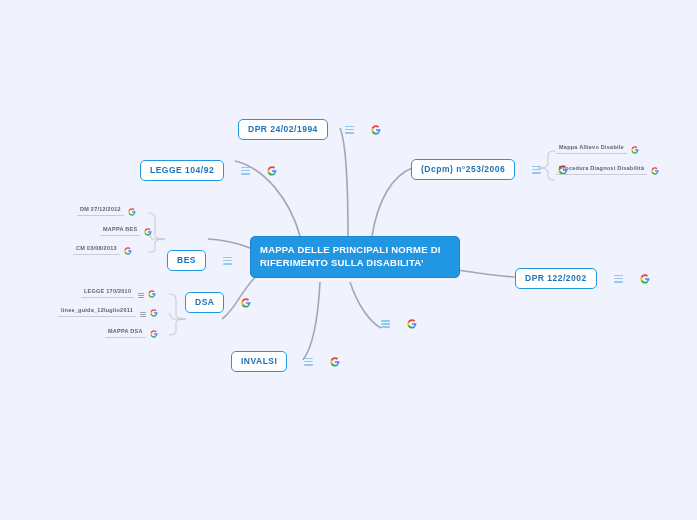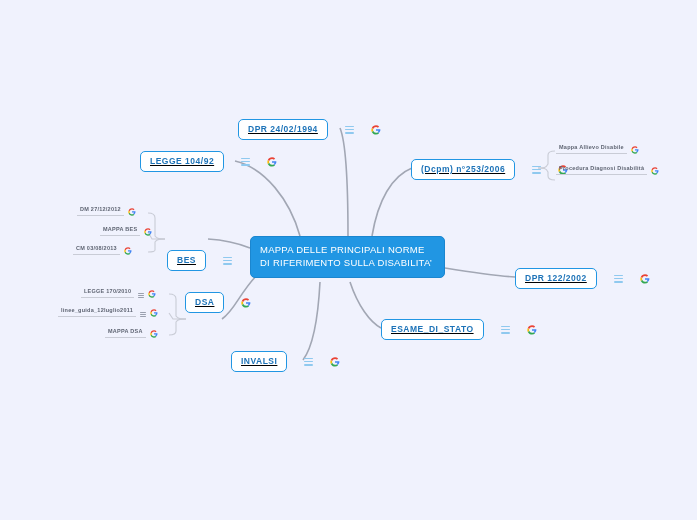--- a/index.html
+++ b/index.html
@@ -32,36 +32,35 @@
     height: 520px;
     pointer-events: none;
   }
 
   
   .node {
     position: absolute;
     display: flex;
     align-items: center;
     gap: 17px;
-    text-decoration: underline;
   }
 
   .root-box {
     position: absolute;
     left: 250px;
     top: 236px;
-    width: 195px;
+    width: 210px;
     box-sizing: border-box;
     background: #2196e3;
     border: 1px solid #1b86cf;
     border-radius: 5px;
     padding: 7px 9px 8px 9px;
     color: #ffffff;
     font-size: 9.5px;
-    font-weight: normal;
+    font-weight: bold;
     line-height: 12.5px;
     letter-spacing: 0.25px;
     z-index: 6;
   }
 
   .pill {
     background: #ffffff;
     border: 1.6px solid #2196e3;
     border-radius: 5px;
     padding: 4px 9px 5px 9px;
@@ -169,21 +168,21 @@
         <i></i>
     </span>
     <svg class="gicon" width="10" height="10" viewBox="0 0 48 48" xmlns="http://www.w3.org/2000/svg">
       <path fill="#4285F4" d="M45 24c0-1.6-.1-2.7-.4-4H24v7.5h12c-.2 2-1.5 5-4.8 7l5.7 4.4C40.2 35.6 45 30.6 45 24z"></path>
       <path fill="#34A853" d="M24 46c6 0 11-2 14.6-5.4l-6.5-5c-1.8 1.2-4.2 2-8.1 2-6.2 0-11.4-4-13.3-9.6l-6.8 5.2C7.6 40.9 15.2 46 24 46z"></path>
       <path fill="#FBBC05" d="M10.7 28c-.5-1.4-.8-2.8-.8-4s.3-2.7.7-4l-6.9-5.3C2.4 17.4 1.7 20.6 1.7 24s.7 6.6 2 9.3l7-5.3z"></path>
       <path fill="#EA4335" d="M24 9.5c4.4 0 7.3 1.9 9 3.5l6-5.8C35.3 3.8 30.2 1.7 24 1.7 15.2 1.7 7.6 6.8 3.9 14.3l6.9 5.3C12.7 13.9 17.8 9.5 24 9.5z"></path>
     </svg>
   </div>
 
-  <div class="node" style="left:140px; top:151px;">
+  <div class="node" style="left:140px; top:160px;">
     <div class="pill">LEGGE 104/92</div>
     <span class="hamburger">
       <i></i>
         <i></i>
         <i></i>
     </span>
     <svg class="gicon" width="10" height="10" viewBox="0 0 48 48" xmlns="http://www.w3.org/2000/svg">
       <path fill="#4285F4" d="M45 24c0-1.6-.1-2.7-.4-4H24v7.5h12c-.2 2-1.5 5-4.8 7l5.7 4.4C40.2 35.6 45 30.6 45 24z"></path>
       <path fill="#34A853" d="M24 46c6 0 11-2 14.6-5.4l-6.5-5c-1.8 1.2-4.2 2-8.1 2-6.2 0-11.4-4-13.3-9.6l-6.8 5.2C7.6 40.9 15.2 46 24 46z"></path>
       <path fill="#FBBC05" d="M10.7 28c-.5-1.4-.8-2.8-.8-4s.3-2.7.7-4l-6.9-5.3C2.4 17.4 1.7 20.6 1.7 24s.7 6.6 2 9.3l7-5.3z"></path>
@@ -289,21 +288,20 @@
     </span>
     <svg class="gicon" width="10" height="10" viewBox="0 0 48 48" xmlns="http://www.w3.org/2000/svg">
       <path fill="#4285F4" d="M45 24c0-1.6-.1-2.7-.4-4H24v7.5h12c-.2 2-1.5 5-4.8 7l5.7 4.4C40.2 35.6 45 30.6 45 24z"></path>
       <path fill="#34A853" d="M24 46c6 0 11-2 14.6-5.4l-6.5-5c-1.8 1.2-4.2 2-8.1 2-6.2 0-11.4-4-13.3-9.6l-6.8 5.2C7.6 40.9 15.2 46 24 46z"></path>
       <path fill="#FBBC05" d="M10.7 28c-.5-1.4-.8-2.8-.8-4s.3-2.7.7-4l-6.9-5.3C2.4 17.4 1.7 20.6 1.7 24s.7 6.6 2 9.3l7-5.3z"></path>
       <path fill="#EA4335" d="M24 9.5c4.4 0 7.3 1.9 9 3.5l6-5.8C35.3 3.8 30.2 1.7 24 1.7 15.2 1.7 7.6 6.8 3.9 14.3l6.9 5.3C12.7 13.9 17.8 9.5 24 9.5z"></path>
     </svg>
   </div>
 
   <div class="node" style="left:381px; top:319px;">
-    <div class="pill">ESAME_DI_STATO</div>
     <span class="hamburger">
       <i></i>
         <i></i>
         <i></i>
     </span>
     <svg class="gicon" width="10" height="10" viewBox="0 0 48 48" xmlns="http://www.w3.org/2000/svg">
       <path fill="#4285F4" d="M45 24c0-1.6-.1-2.7-.4-4H24v7.5h12c-.2 2-1.5 5-4.8 7l5.7 4.4C40.2 35.6 45 30.6 45 24z"></path>
       <path fill="#34A853" d="M24 46c6 0 11-2 14.6-5.4l-6.5-5c-1.8 1.2-4.2 2-8.1 2-6.2 0-11.4-4-13.3-9.6l-6.8 5.2C7.6 40.9 15.2 46 24 46z"></path>
       <path fill="#FBBC05" d="M10.7 28c-.5-1.4-.8-2.8-.8-4s.3-2.7.7-4l-6.9-5.3C2.4 17.4 1.7 20.6 1.7 24s.7 6.6 2 9.3l7-5.3z"></path>
       <path fill="#EA4335" d="M24 9.5c4.4 0 7.3 1.9 9 3.5l6-5.8C35.3 3.8 30.2 1.7 24 1.7 15.2 1.7 7.6 6.8 3.9 14.3l6.9 5.3C12.7 13.9 17.8 9.5 24 9.5z"></path>

